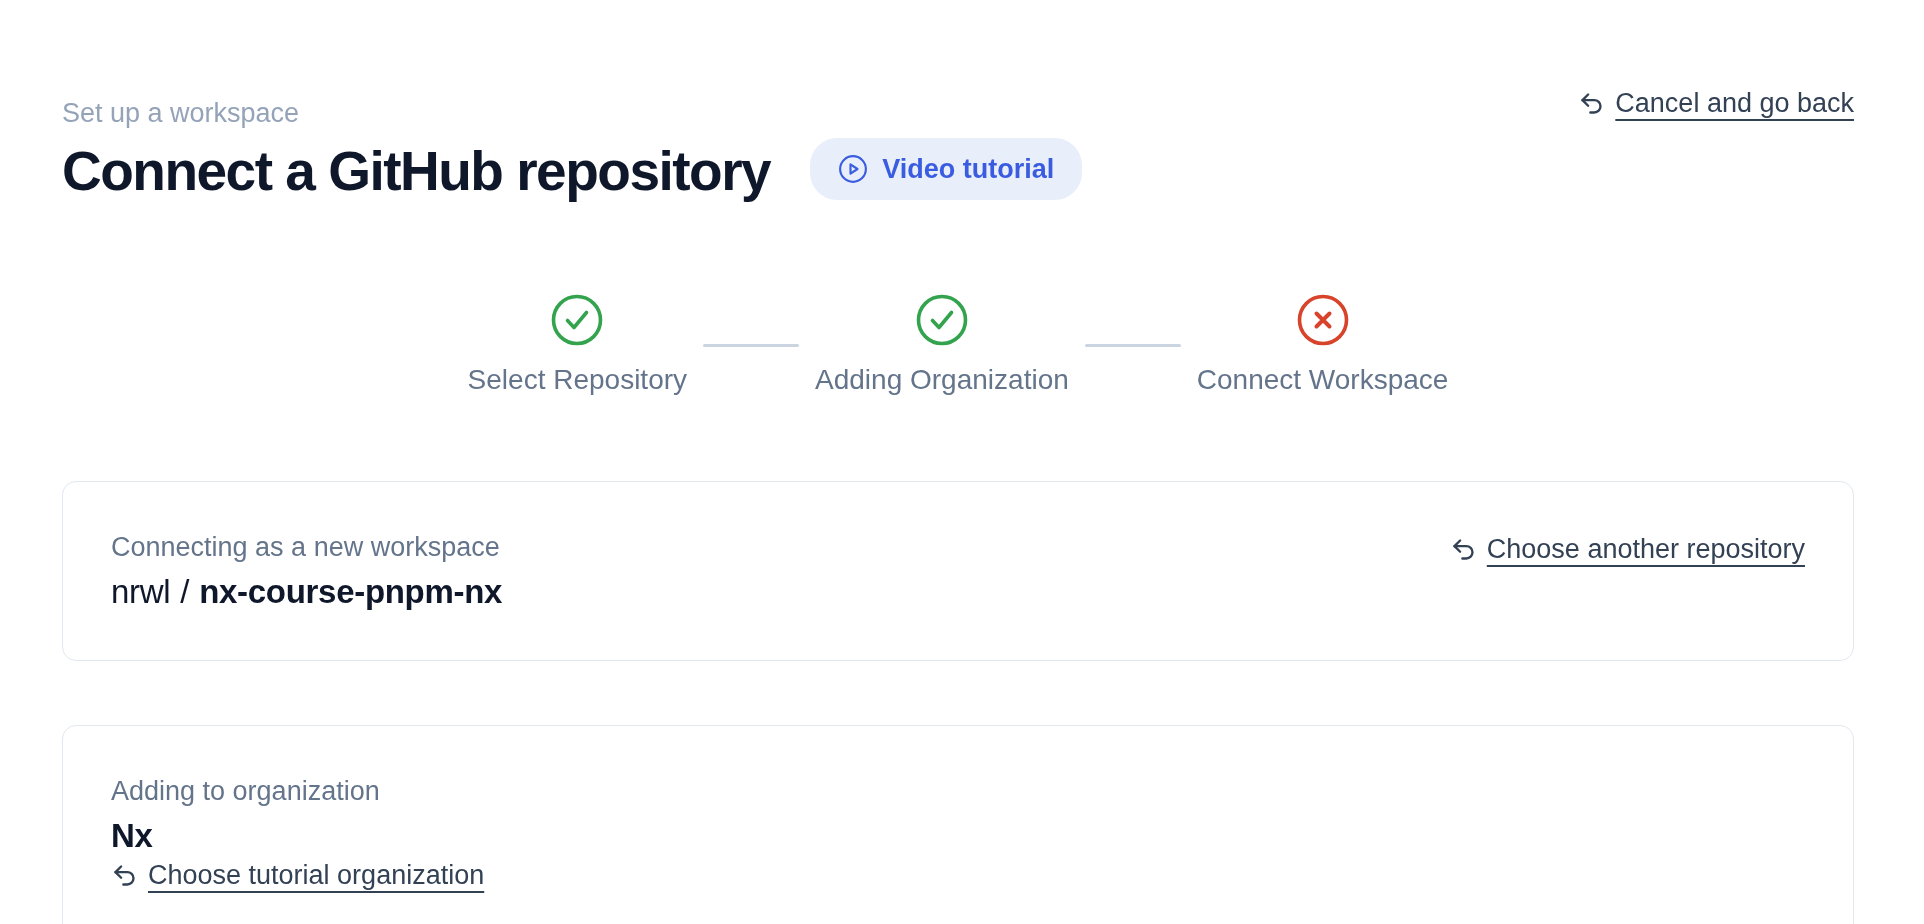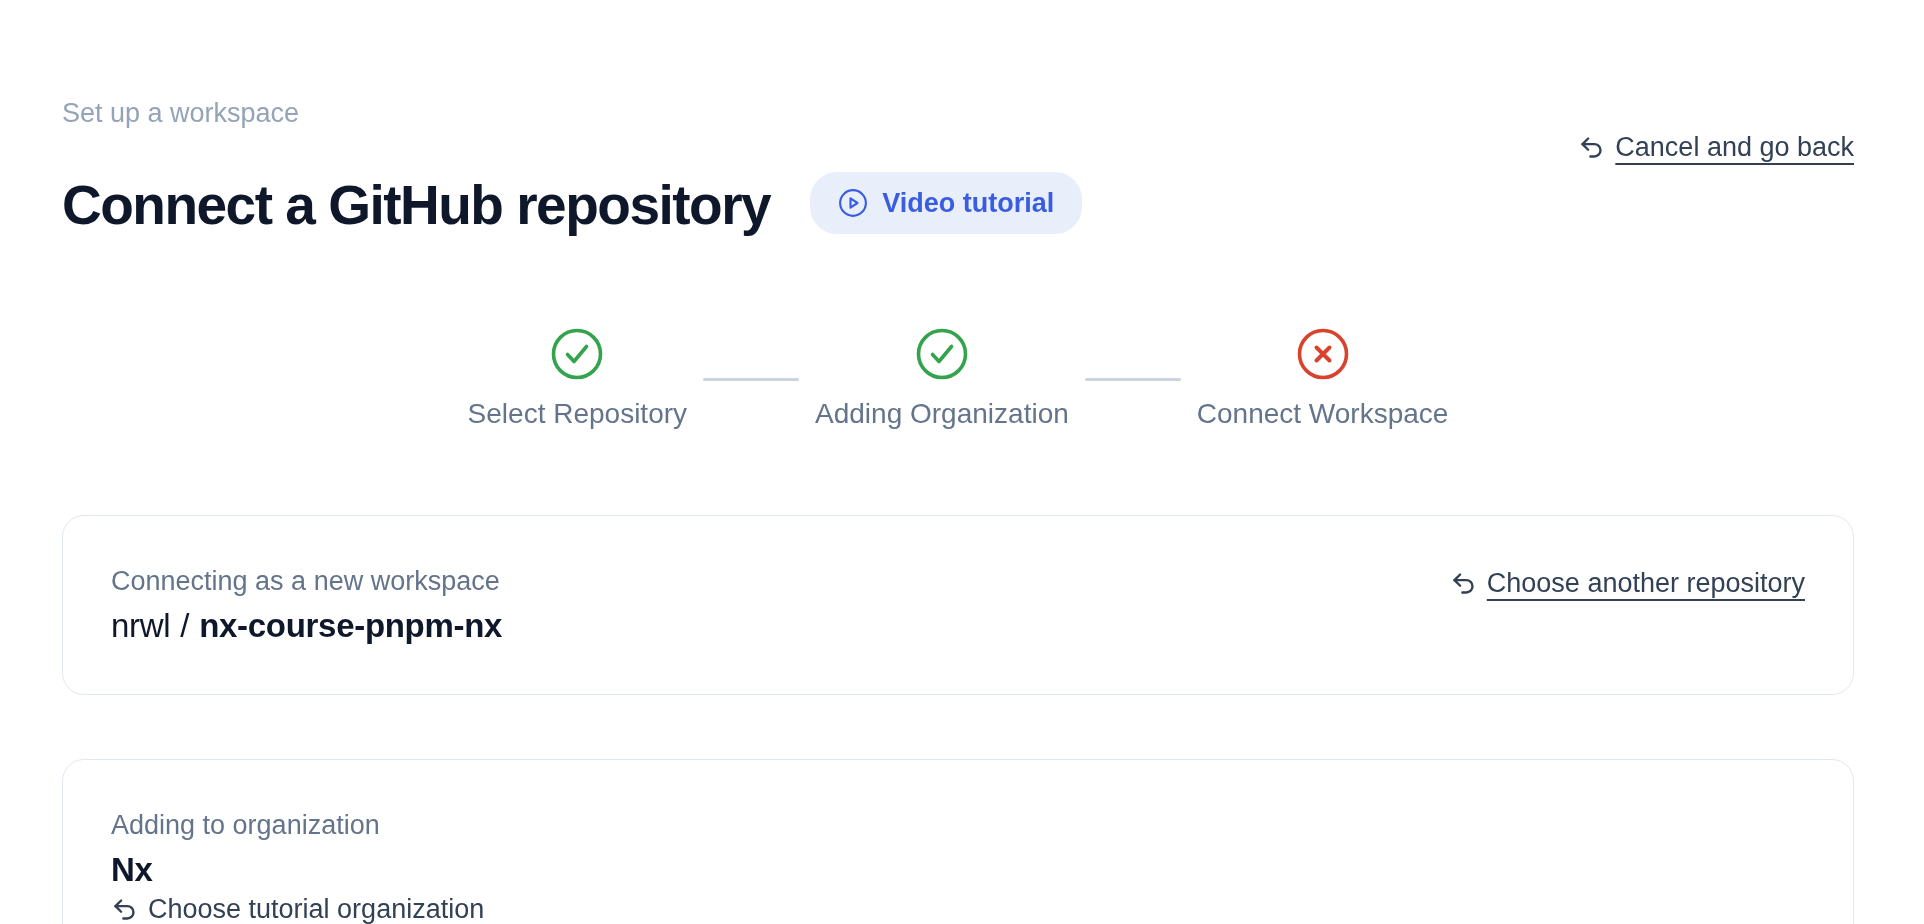--- a/index.html
+++ b/index.html
@@ -16,39 +16,39 @@
   }
   *{box-sizing:border-box;margin:0;padding:0;}
   html,body{width:1924px;height:924px;overflow:hidden;background:#ffffff;}
   body{font-family:"Liberation Sans", sans-serif;color:var(--heading-text);}
   .page{width:100%;height:100%;padding:86px 70px 18px 62px;}
 
   
   .topbar{display:flex;justify-content:space-between;align-items:flex-start;}
   .eyebrow{font-size:27px;line-height:34px;color:var(--muted-text);margin-top:10px;font-weight:400;}
   .link{display:inline-flex;align-items:center;gap:10px;color:var(--link-text);font-size:27px;line-height:34px;
-        cursor:pointer;text-decoration:none;margin-top:44px;}
+        cursor:pointer;text-decoration:none;}
   .link .link-text{text-decoration:underline;text-underline-offset:7px;text-decoration-thickness:2px;}
   .link svg{flex:0 0 auto;}
 
   
   .title-row{display:flex;align-items:flex-start;margin-top:8px;}
   h1{font-size:55px;line-height:66px;font-weight:800;letter-spacing:-1.5px;color:var(--heading-text);}
   .badge{display:inline-flex;align-items:center;gap:14px;margin-left:40px;height:62px;padding:0 28px;
          border-radius:27px;background:var(--accent-blue-bg);color:var(--accent-blue);
          font-size:27px;font-weight:700;cursor:pointer;border:none;}
 
   
   .stepper{display:flex;justify-content:center;align-items:center;gap:16px;margin-top:90px;}
   .step{display:flex;align-items:center;gap:18px;flex-direction:column;}
   .step-label{font-size:28px;font-weight:500;color:var(--step-label);white-space:nowrap;}
   .connector{width:96px;height:3px;background:var(--connector);border-radius:2px;}
 
   
-  .card{margin-top:85px;border:1.5px solid var(--card-border);border-radius:22px;background:#ffffff;
+  .card{margin-top:85px;border:1.5px solid var(--card-border);border-radius:14px;background:#ffffff;
         padding:48px;display:flex;justify-content:space-between;align-items:flex-start;}
   .card + .card{margin-top:64px;flex-direction:column;}
   .card-label{font-size:27px;line-height:34px;color:var(--step-label);font-weight:400;}
   .card-value{margin-top:8px;font-size:33px;line-height:40px;color:var(--heading-text);letter-spacing:-0.3px;}
   .card-value .owner{font-weight:400;}
   .card-value .sep{font-weight:400;margin:0 10px;}
   .card-value .strong{font-weight:700;}
   .card .link{margin-top:2px;}
 </style>
 </head>

